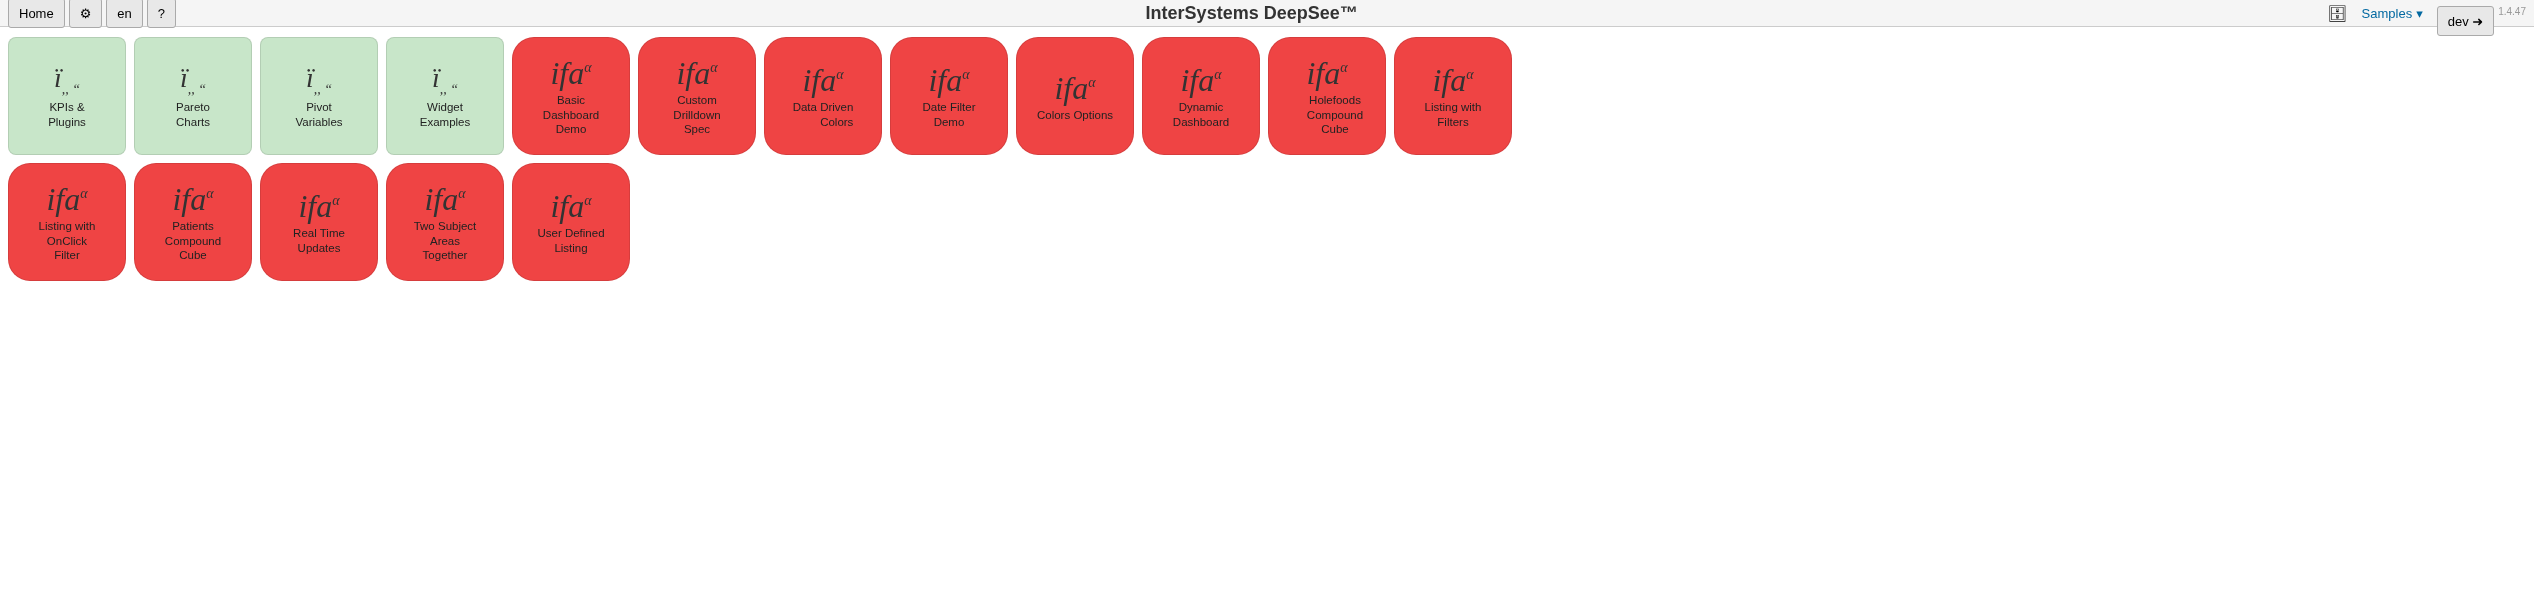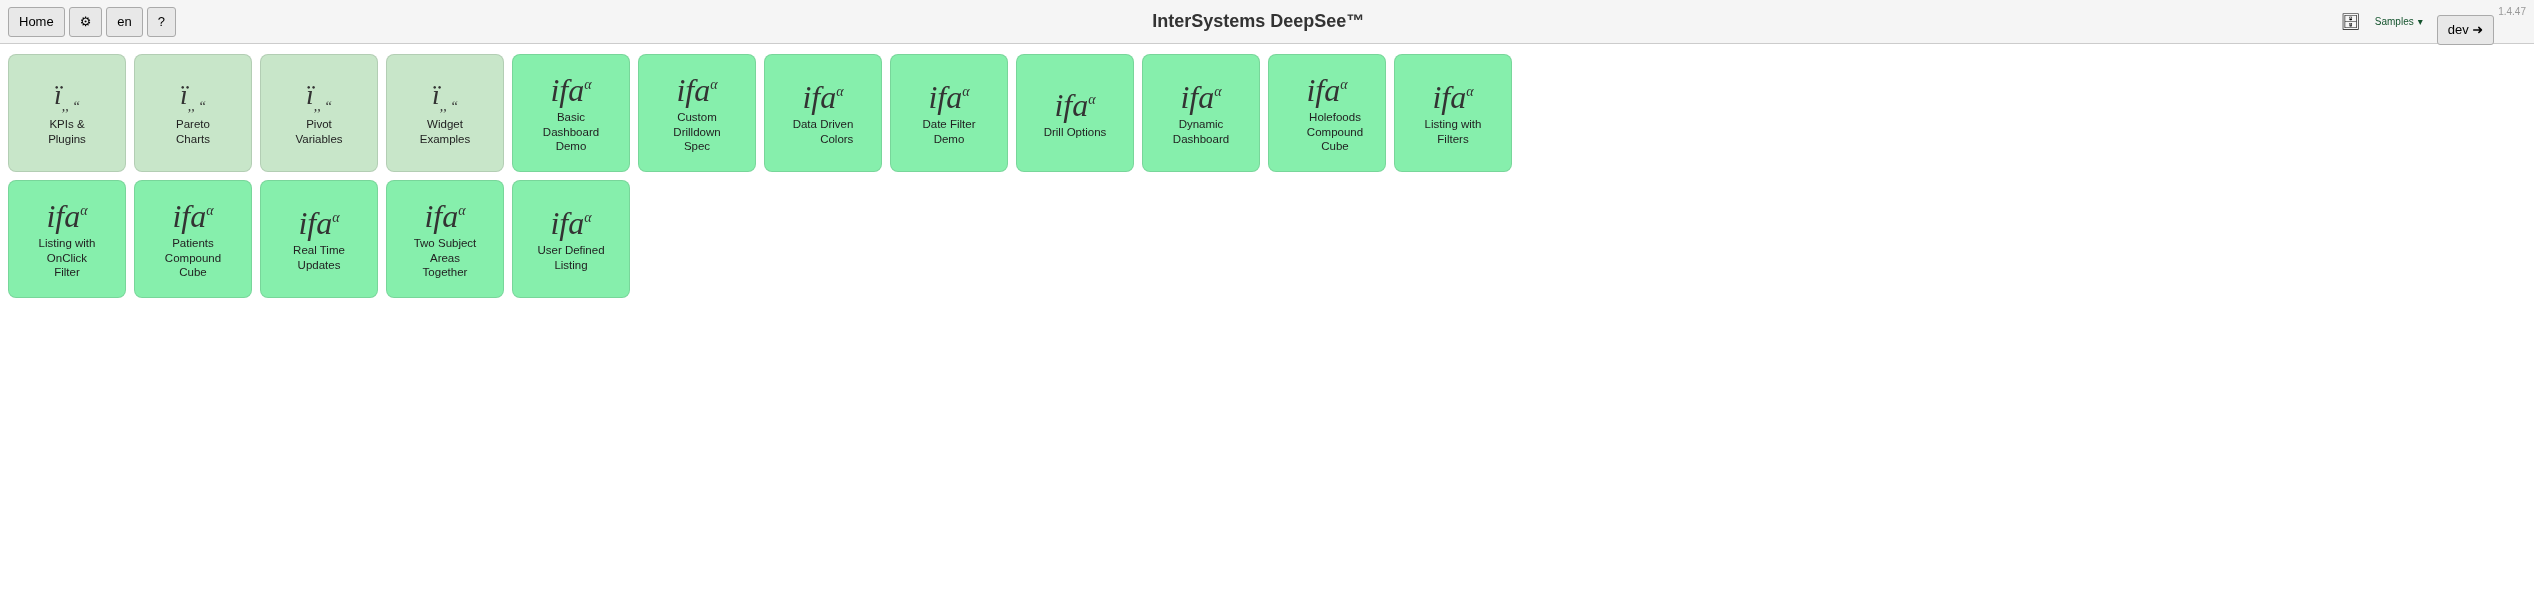--- a/index.html
+++ b/index.html
@@ -10,21 +10,21 @@
       min-width: 1267px;
     }
 
     
     .navbar {
       display: flex;
       align-items: center;
       padding: 4px 8px;
       border-bottom: 1px solid #ccc;
       background: #f5f5f5;
-      height: 44px;
+      height: 27px;
       gap: 4px;
     }
     .nav-btn {
       padding: 4px 10px;
       border: 1px solid #aaa;
       background: #e8e8e8;
       border-radius: 3px;
       cursor: pointer;
       font-size: 13px;
       height: 30px;
@@ -62,22 +62,22 @@
       color: #333;
     }
     .samples-btn {
       display: flex;
       align-items: center;
       gap: 4px;
       padding: 4px 10px;
       border: none;
       background: transparent;
       cursor: pointer;
-      font-size: 10px;
-      color: #14532d;
+      font-size: 13px;
+      color: #0369a1;
     }
     .dev-btn {
       padding: 4px 10px;
       border: 1px solid #aaa;
       background: #e8e8e8;
       border-radius: 3px;
       cursor: pointer;
       font-size: 13px;
       height: 30px;
       margin-top: 16px;
@@ -115,21 +115,22 @@
       text-align: center;
       cursor: pointer;
       padding: 8px 6px 6px 6px;
       position: relative;
       overflow: hidden;
     }
     .tile-green {
       background: #c8e6c9;
     }
     .tile-blue {
-      background: #86efac;
+      background: #ef4444;
+      border-radius: 22px;
     }
     .tile-icon {
       font-size: 38px;
       line-height: 1;
       color: #333;
       margin-bottom: 4px;
     }
     .tile-label {
       font-size: 11.5px;
       color: #222;
@@ -197,21 +198,21 @@
         <span class="tile-label" style="white-space: pre-line; text-align: right;">Data Driven
 Colors</span>
       </div>
       <div class="tile tile-blue">
         <span class="tile-icon" style="font-family: serif; font-style: italic; font-size: 32px; font-weight: normal;">ifa<sup style="font-size: 14px;">α</sup></span>
         <span class="tile-label" style="white-space: pre-line;">Date Filter
 Demo</span>
       </div>
       <div class="tile tile-blue">
         <span class="tile-icon" style="font-family: serif; font-style: italic; font-size: 32px; font-weight: normal;">ifa<sup style="font-size: 14px;">α</sup></span>
-        <span class="tile-label" style="white-space: pre-line;">Drill Options</span>
+        <span class="tile-label" style="white-space: pre-line;">Colors Options</span>
       </div>
       <div class="tile tile-blue">
         <span class="tile-icon" style="font-family: serif; font-style: italic; font-size: 32px; font-weight: normal;">ifa<sup style="font-size: 14px;">α</sup></span>
         <span class="tile-label" style="white-space: pre-line;">Dynamic
 Dashboard</span>
       </div>
       <div class="tile tile-blue">
         <span class="tile-icon" style="font-family: serif; font-style: italic; font-size: 32px; font-weight: normal;">ifa<sup style="font-size: 14px;">α</sup></span>
         <span class="tile-label" style="white-space: pre-line; margin-left: 16px;">Holefoods
 Compound

